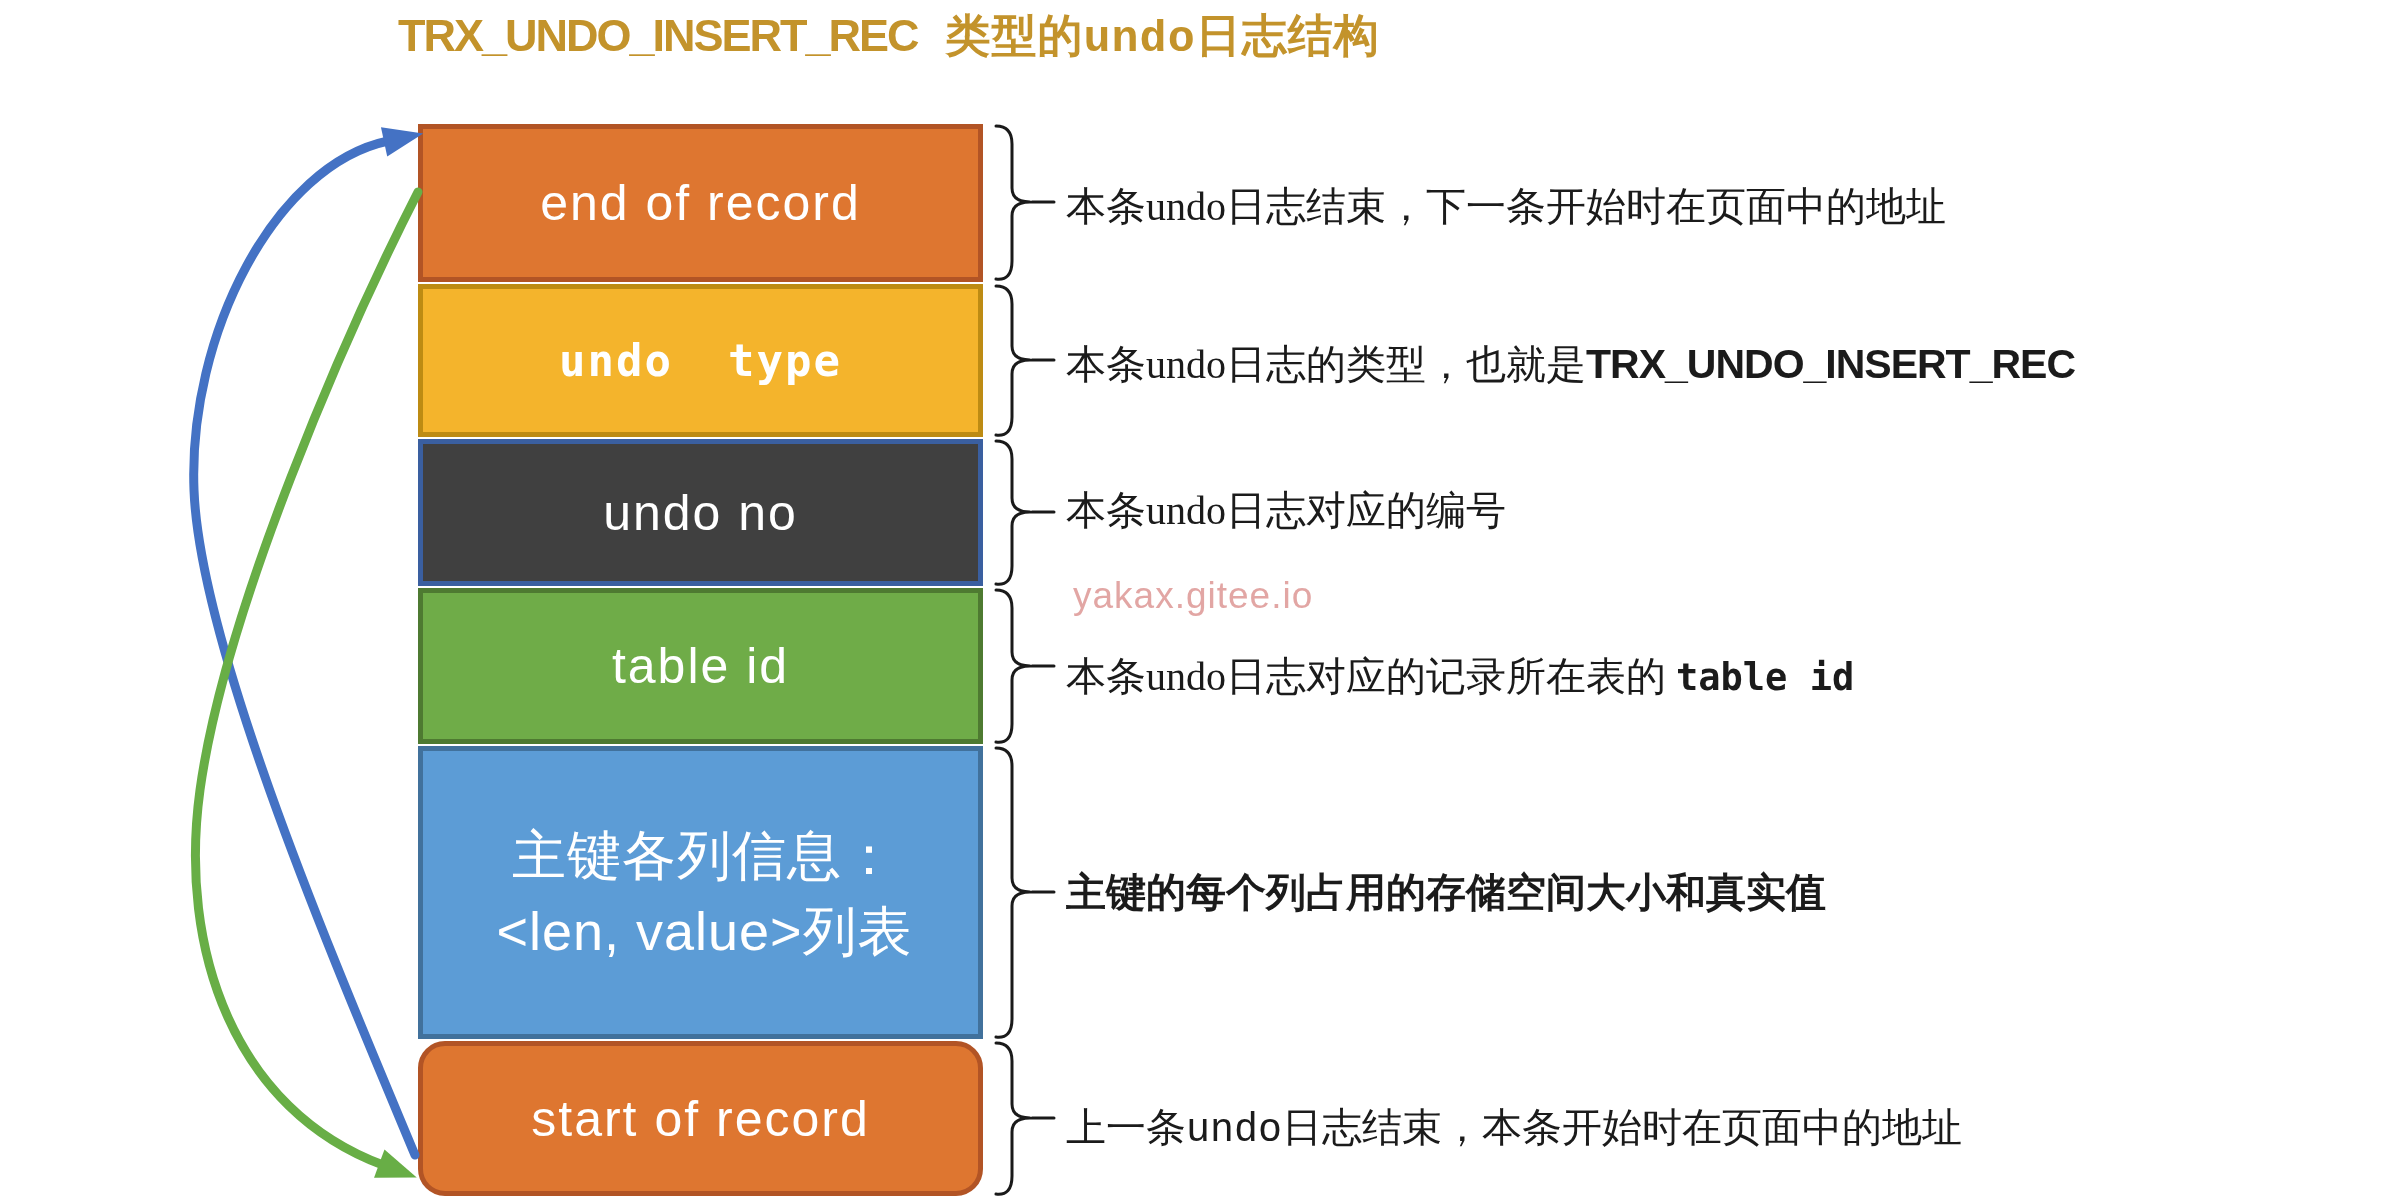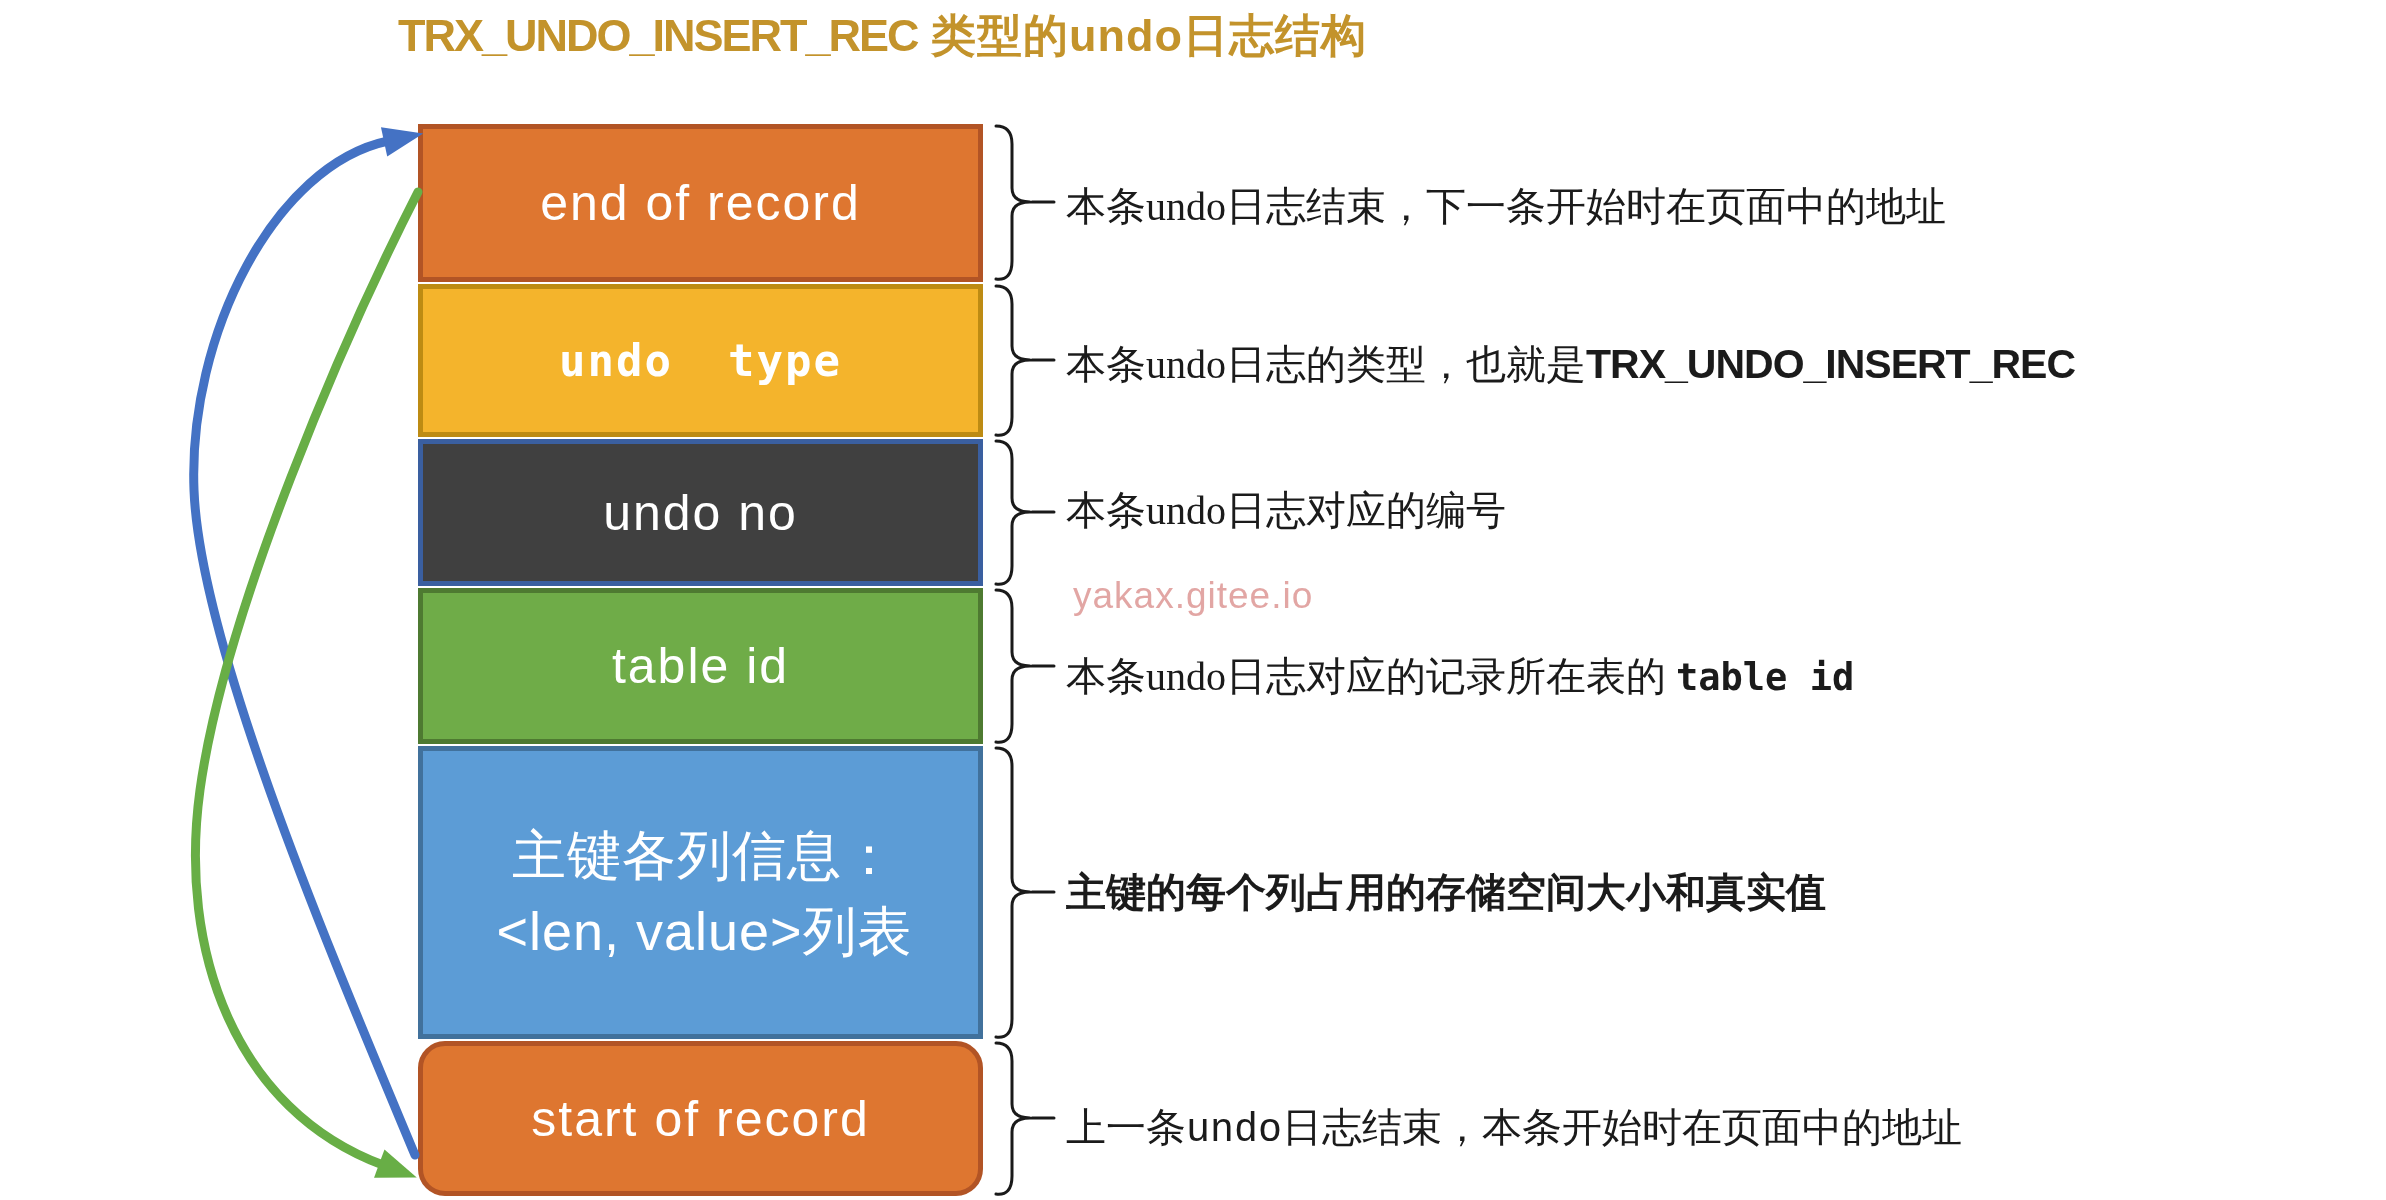--- a/index.html
+++ b/index.html
@@ -14,21 +14,21 @@
   .title{
     position:absolute;left:398px;top:6px;
     white-space:nowrap;
     font-weight:bold;
   }
   .title-code{
     font-family:"Liberation Sans",sans-serif;
     font-size:45px;letter-spacing:-2px;font-weight:bold;
   }
   .title-rest{
-    font-family:Liberation Sans, sans-serif;
+    font-family:Liberation Mono, monospace;
     font-size:45px;font-weight:bold;letter-spacing:1px;
   }
   
   .box{
     position:absolute;left:418px;width:565px;
     border:5px solid;box-sizing:border-box;
     display:flex;align-items:center;justify-content:center;
     flex-direction:column;
     color:#fff;
     font-family:"Liberation Sans",sans-serif;

